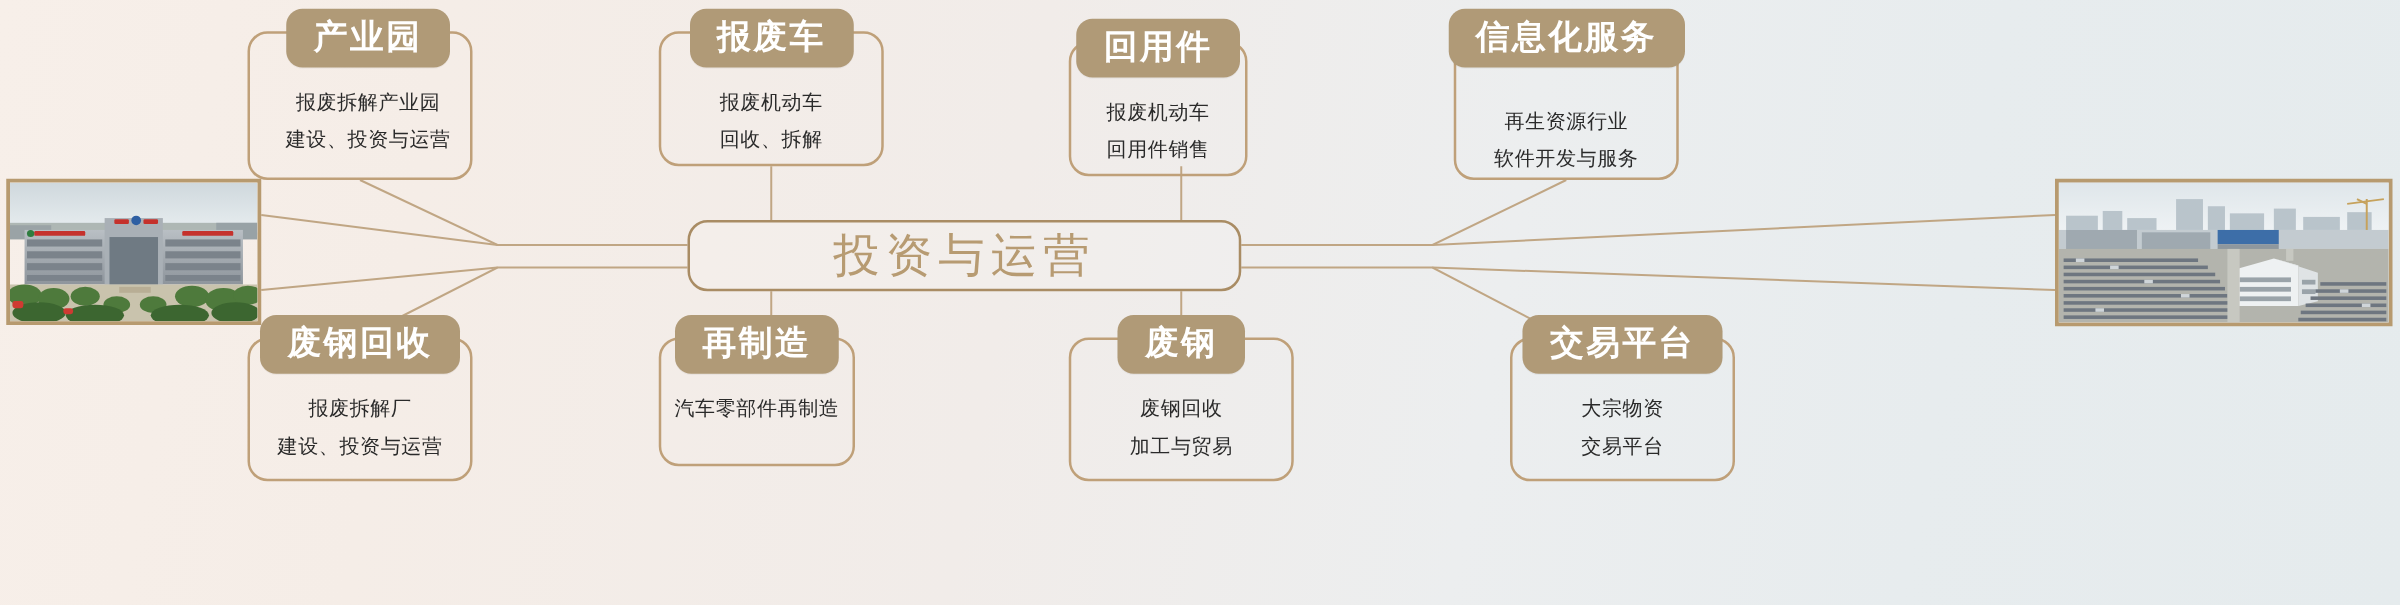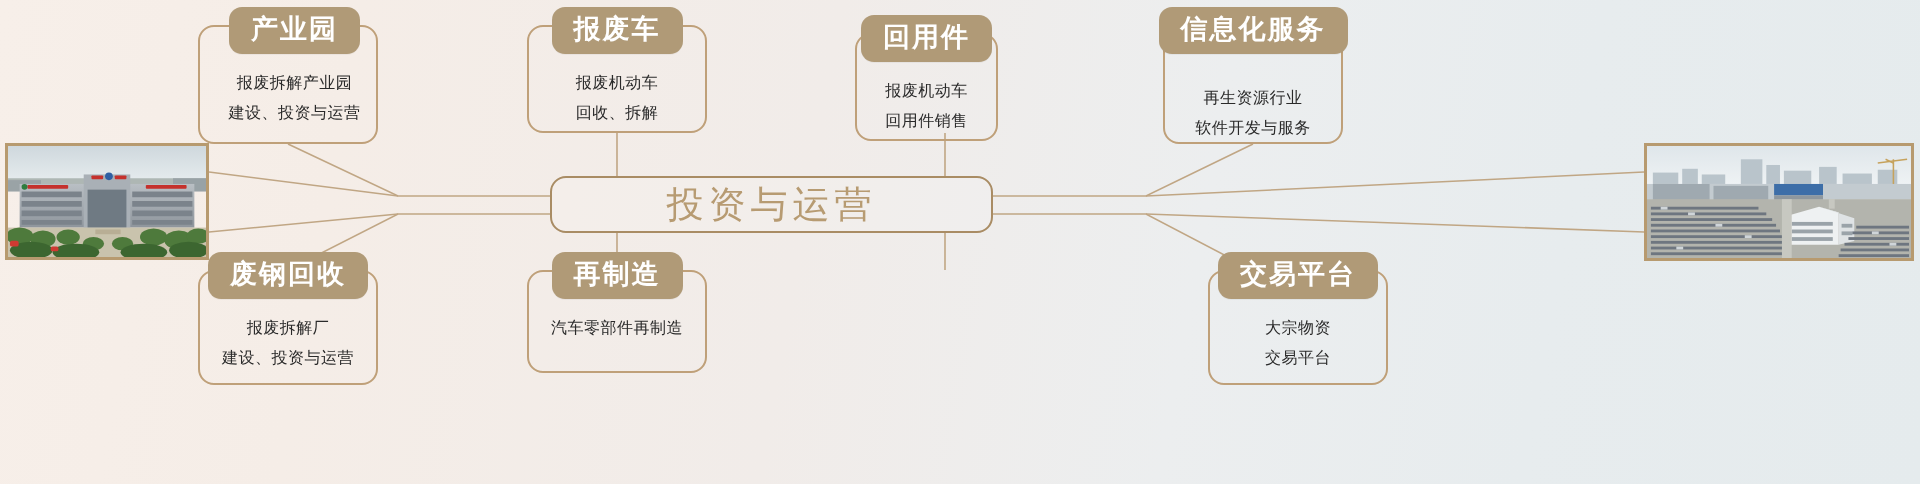--- a/index.html
+++ b/index.html
@@ -46,21 +46,21 @@
     white-space:pre-line;
   }
 
   
   #card-0{left:198px;top:25px;width:180px;height:119px;padding-left:13px;}
   #card-1{left:527px;top:25px;width:180px;height:108px;}
   #card-2{left:855px;top:33px;width:143px;height:108px;}
   #card-3{left:1163px;top:25px;width:180px;height:119px;gap:15px;}
   
   #card-4{left:198px;top:270px;width:180px;height:115px;}
-  #card-5{left:527px;top:270px;width:180px;height:103px;}
+  #card-5{left:527px;top:270px;width:157px;height:103px;}
   #card-6{left:855px;top:270px;width:180px;height:115px;}
   #card-7{left:1163px;top:270px;width:180px;height:115px;margin-left:45px;}
 
   
   #hub{
     position:absolute;
     left:550px;top:176px;width:443px;height:57px;
     box-sizing:border-box;
     border:2px solid #a98c64;
     border-radius:16px;
@@ -300,20 +300,25 @@
     <div class="pill">废钢回收</div>
     <div class="desc">报废拆解厂
 建设、投资与运营</div>
   </div>
 
   <div class="card" id="card-5">
     <div class="pill">再制造</div>
     <div class="desc">汽车零部件再制造</div>
   </div>
 
+  <div class="card" id="card-6">
+    <div class="pill">废钢</div>
+    <div class="desc">废钢回收
+加工与贸易</div>
+  </div>
 
   <div class="card" id="card-7">
     <div class="pill">交易平台</div>
     <div class="desc">大宗物资
 交易平台</div>
   </div>
 
 </div>
 
 </body></html>

